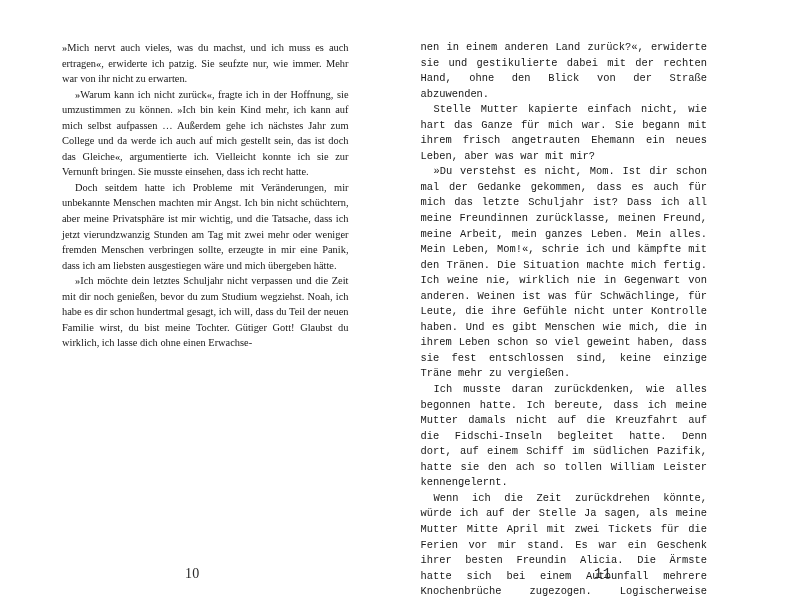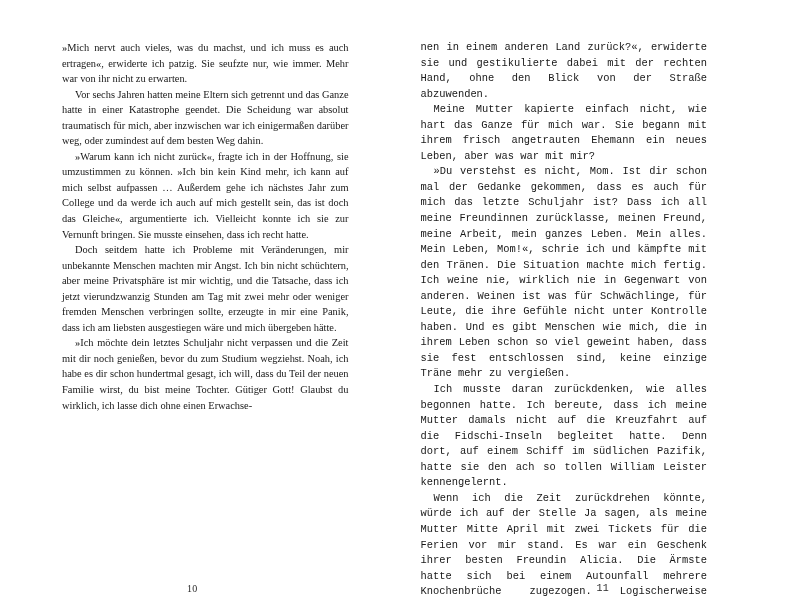--- a/index.html
+++ b/index.html
@@ -46,25 +46,25 @@
   }
   .textblock p {
     margin: 0;
     text-indent: 1.25em;
   }
   .textblock p.noindent {
     text-indent: 0;
   }
   .folio {
     position: absolute;
-    bottom: 6px;
+    bottom: 18px;
     left: 0;
     width: 100%;
     text-align: center;
-    font-size: 10px;
+    font-size: 14px;
     color: #2a2a2a;
     letter-spacing: 0.02em;
   }
   .folio-left { padding-right: 26px; }
   .folio-right { padding-left: 26px; }
   .gutter {
     position: absolute;
     top: 0;
     left: 392px;
     width: 1px;
@@ -73,34 +73,33 @@
   }
 </style>
 </head>
 <body>
 
 <div class="book">
 
   <div class="page page-left">
     <div class="textblock">
       <p class="noindent">»Mich nervt auch vieles, was du machst, und ich muss es auch ertragen«, erwiderte ich patzig. Sie seufzte nur, wie immer. Mehr war von ihr nicht zu erwarten.</p>
-      <p>Vor sechs Jahren hatten meine Eltern sich getrennt und das Ganze hatte in einer Katastrophe geendet. Die Scheidung war absolut traumatisch für mich, aber inzwischen war ich einigermaßen darüber weg, oder zumindest auf dem besten Weg dahin.</p>
       <p>»Warum kann ich nicht zurück«, fragte ich in der Hoffnung, sie umzustimmen zu können. »Ich bin kein Kind mehr, ich kann auf mich selbst aufpassen … Außerdem gehe ich nächstes Jahr zum College und da werde ich auch auf mich gestellt sein, das ist doch das Gleiche«, argumentierte ich. Vielleicht konnte ich sie zur Vernunft bringen. Sie musste einsehen, dass ich recht hatte.</p>
       <p>Doch seitdem hatte ich Probleme mit Veränderungen, mir unbekannte Menschen machten mir Angst. Ich bin nicht schüchtern, aber meine Privatsphäre ist mir wichtig, und die Tatsache, dass ich jetzt vierundzwanzig Stunden am Tag mit zwei mehr oder weniger fremden Menschen verbringen sollte, erzeugte in mir eine Panik, dass ich am liebsten ausgestiegen wäre und mich übergeben hätte.</p>
       <p>»Ich möchte dein letztes Schuljahr nicht verpassen und die Zeit mit dir noch genießen, bevor du zum Studium wegziehst. Noah, ich habe es dir schon hundertmal gesagt, ich will, dass du Teil der neuen Familie wirst, du bist meine Tochter. Gütiger Gott! Glaubst du wirklich, ich lasse dich ohne einen Erwachse-</p>
     </div>
     <div class="folio folio-left">10</div>
   </div>
 
   <div class="gutter"></div>
 
   <div class="page page-right">
     <div class="textblock">
       <p class="noindent">nen in einem anderen Land zurück?«, erwiderte sie und gestikulierte dabei mit der rechten Hand, ohne den Blick von der Straße abzuwenden.</p>
-      <p>Meine Mutter kapierte einfach nicht, wie hart das Ganze für mich war. Sie begann mit ihrem frisch angetrauten Ehemann ein neues Leben, aber was war mit mir?</p>
+      <p>Stelle Mutter kapierte einfach nicht, wie hart das Ganze für mich war. Sie begann mit ihrem frisch angetrauten Ehemann ein neues Leben, aber was war mit mir?</p>
       <p>»Du verstehst es nicht, Mom. Ist dir schon mal der Gedanke gekommen, dass es auch für mich das letzte Schuljahr ist? Dass ich all meine Freundinnen zurücklasse, meinen Freund, meine Arbeit, mein ganzes Leben. Mein alles. Mein Leben, Mom!«, schrie ich und kämpfte mit den Tränen. Die Situation machte mich fertig. Ich weine nie, wirklich nie in Gegenwart von anderen. Weinen ist was für Schwächlinge, für Leute, die ihre Gefühle nicht unter Kontrolle haben. Und es gibt Menschen wie mich, die in ihrem Leben schon so viel geweint haben, dass sie fest entschlossen sind, keine einzige Träne mehr zu vergießen.</p>
       <p>Ich musste daran zurückdenken, wie alles begonnen hatte. Ich bereute, dass ich meine Mutter damals nicht auf die Kreuzfahrt auf die Fidschi-Inseln begleitet hatte. Denn dort, auf einem Schiff im südlichen Pazifik, hatte sie den ach so tollen William Leister kennengelernt.</p>
       <p>Wenn ich die Zeit zurückdrehen könnte, würde ich auf der Stelle Ja sagen, als meine Mutter Mitte April mit zwei Tickets für die Ferien vor mir stand. Es war ein Geschenk ihrer besten Freundin Alicia. Die Ärmste hatte sich bei einem Autounfall mehrere Knochenbrüche zugezogen. Logischerweise konnte sie die Reise mit ihrem Mann nicht antreten und schenkte meiner Mutter die Tickets. Aber damals war einfach eine Menge los gewesen: Ich steckte mitten in den Abschlussklausuren, zudem war</p>
     </div>
     <div class="folio folio-right">11</div>
   </div>
 
 </div>
 
 </body></html>

